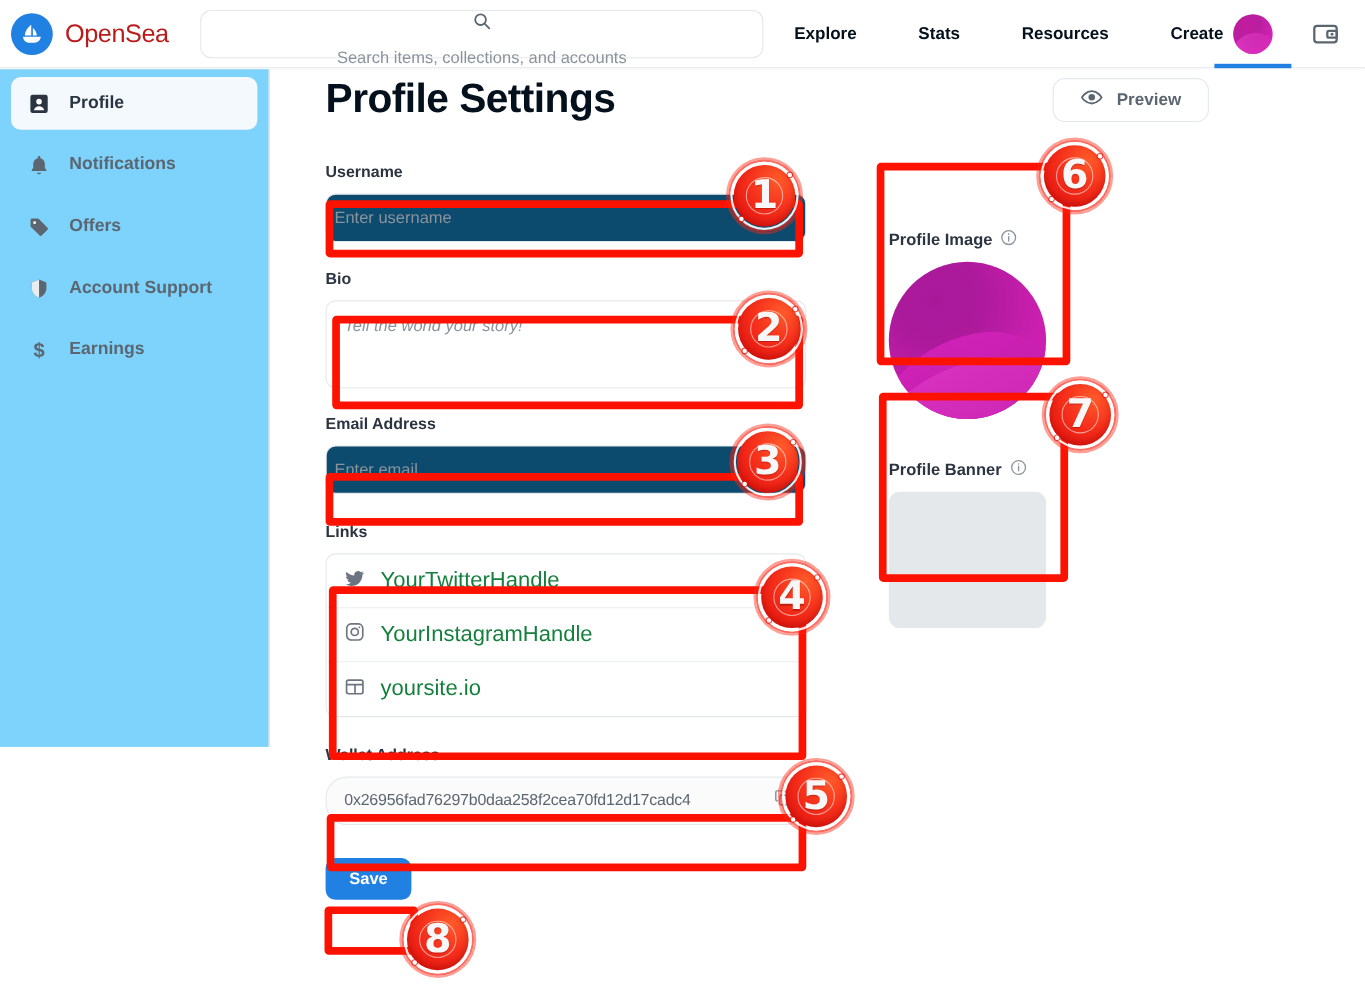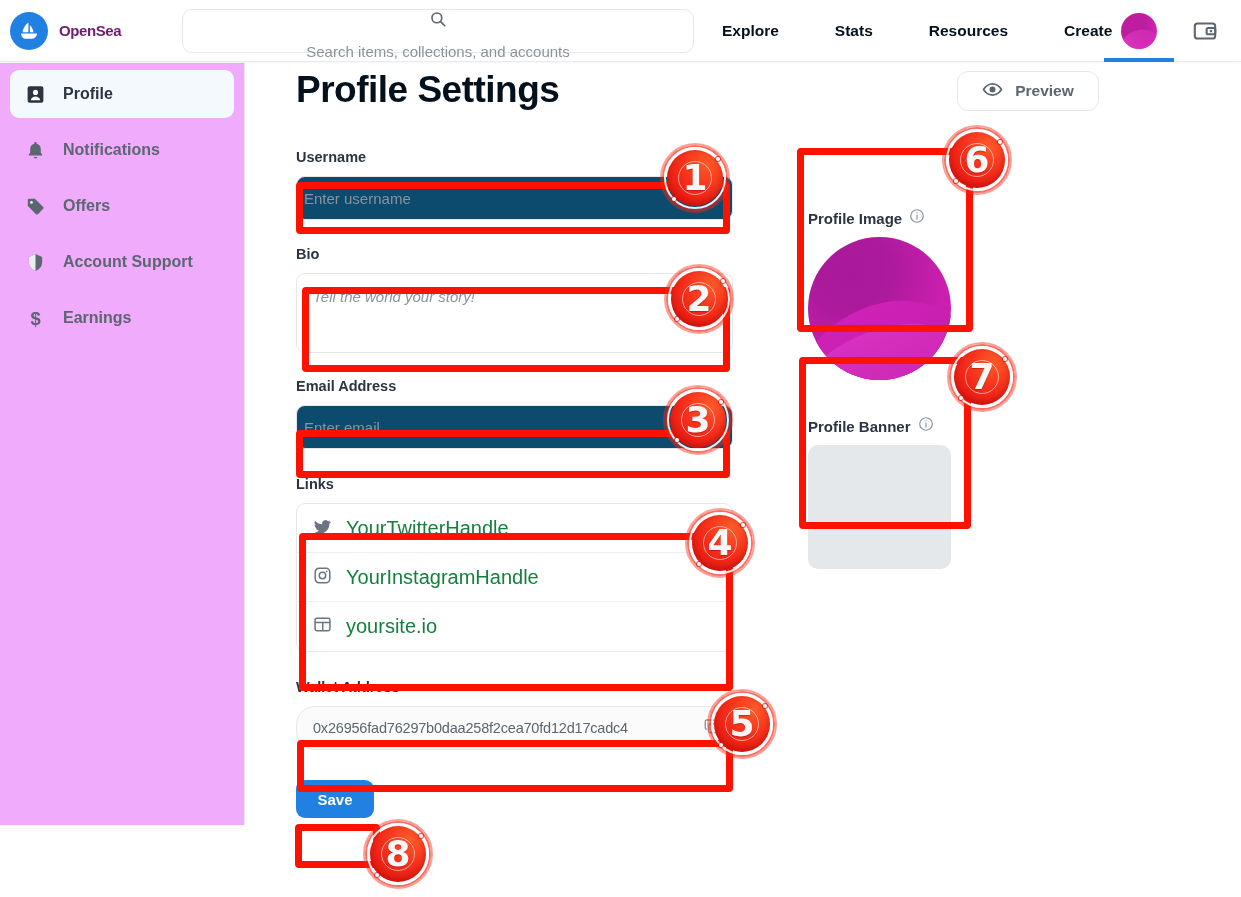--- a/index.html
+++ b/index.html
@@ -20,21 +20,21 @@
     z-index: 10;
   }
   .brand { display: flex; align-items: center; gap: 11px; margin-left: 10px; }
   .logo-mark {
     width: 38px; height: 38px; border-radius: 50%;
     background: #2081e2;
     display: flex; align-items: center; justify-content: center;
     flex: 0 0 auto;
   }
   .brand-name {
-    font-size: 15px; font-weight: bold; color: #701a75; letter-spacing: -0.4px;
+    font-size: 23px; font-weight: normal; color: #b91c1c; letter-spacing: -0.4px;
   }
   .searchbar {
     position: absolute; left: 182px; top: 9px;
     width: 512px; height: 44px;
     border: 1px solid #e5e8eb; border-radius: 10px;
     background: #fff;
     display: flex; align-items: center; gap: 11px;
     padding: 0 16px;
     flex-direction: column;
   }
@@ -66,22 +66,22 @@
     background: #2081e2;
   }
   .wallet-btn {
     position: absolute; left: 1190px; top: 16px;
     width: 30px; height: 30px;
     display: flex; align-items: center; justify-content: center;
   }
 
   
   .sidebar {
-    position: absolute; top: 63px; left: 0; width: 245px; height: 762px;
-    background: #f0abfc;
+    position: absolute; top: 63px; left: 0; width: 245px; height: 616px;
+    background: #7dd3fc;
     border-right: 1px solid #e8eaee;
     padding-top: 7px;
   }
   .side-item {
     display: flex; align-items: center; gap: 17px;
     height: 48px; margin: 0 10px 8px 10px; padding-left: 14px;
     border-radius: 9px; cursor: pointer;
   }
   .side-item.active { background: #f3f9fd; }
   .side-label { font-size: 16px; font-weight: bold; color: #5b6670; white-space: nowrap; }

